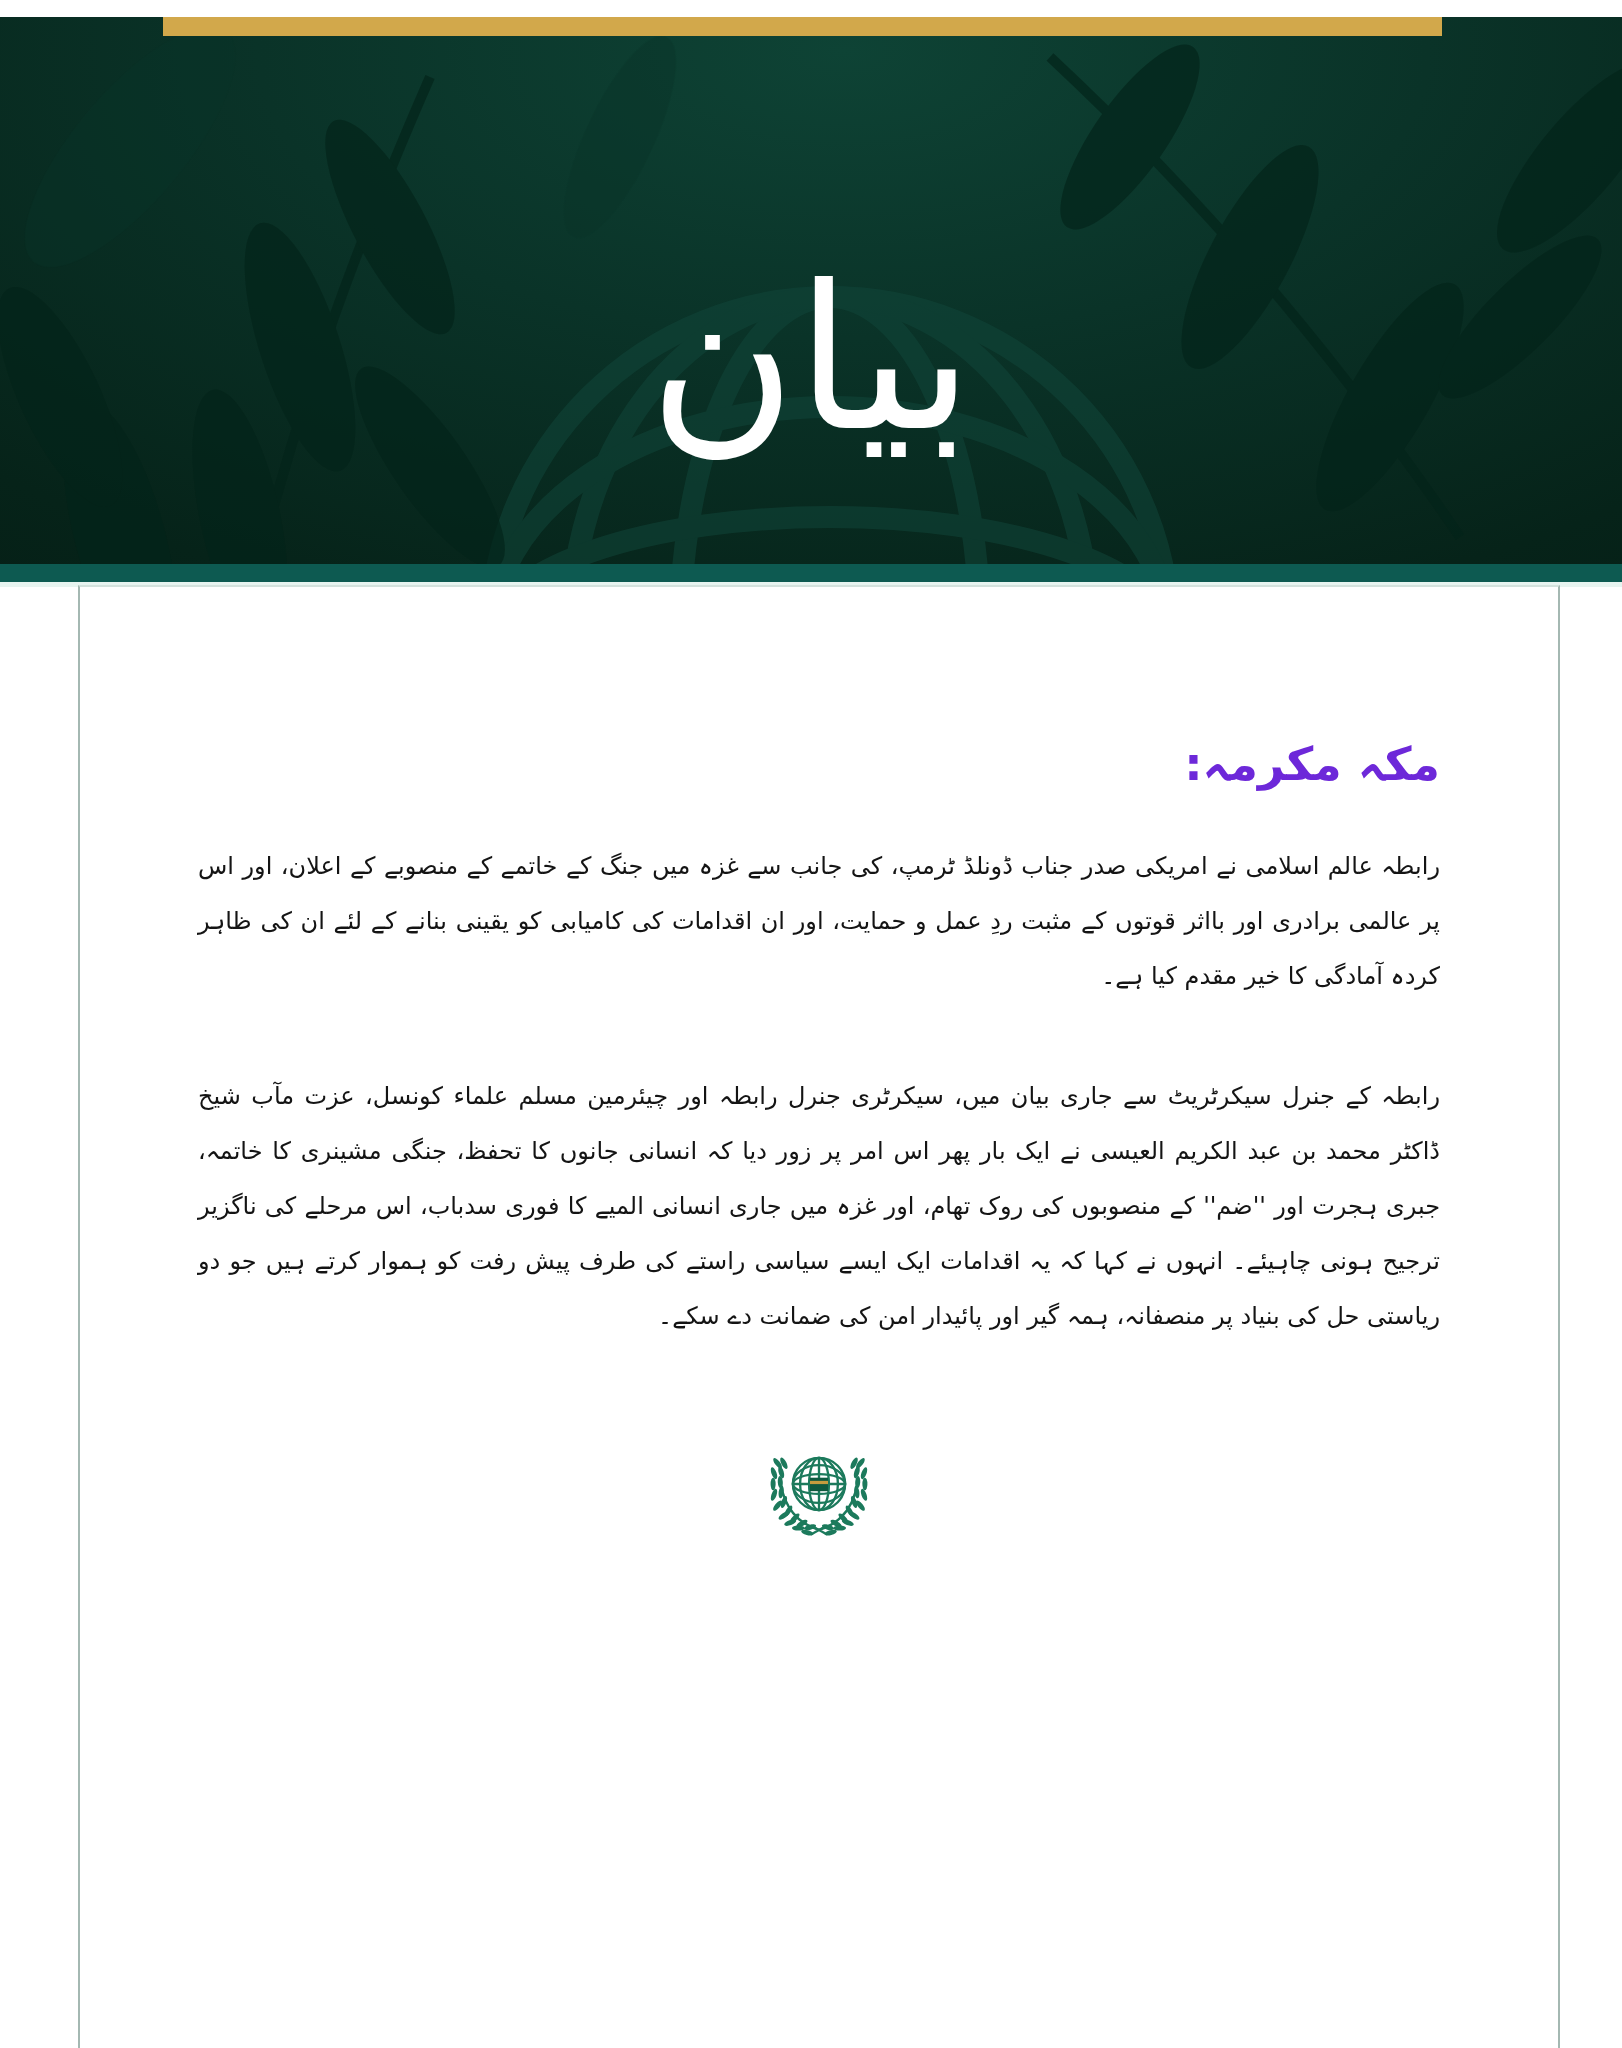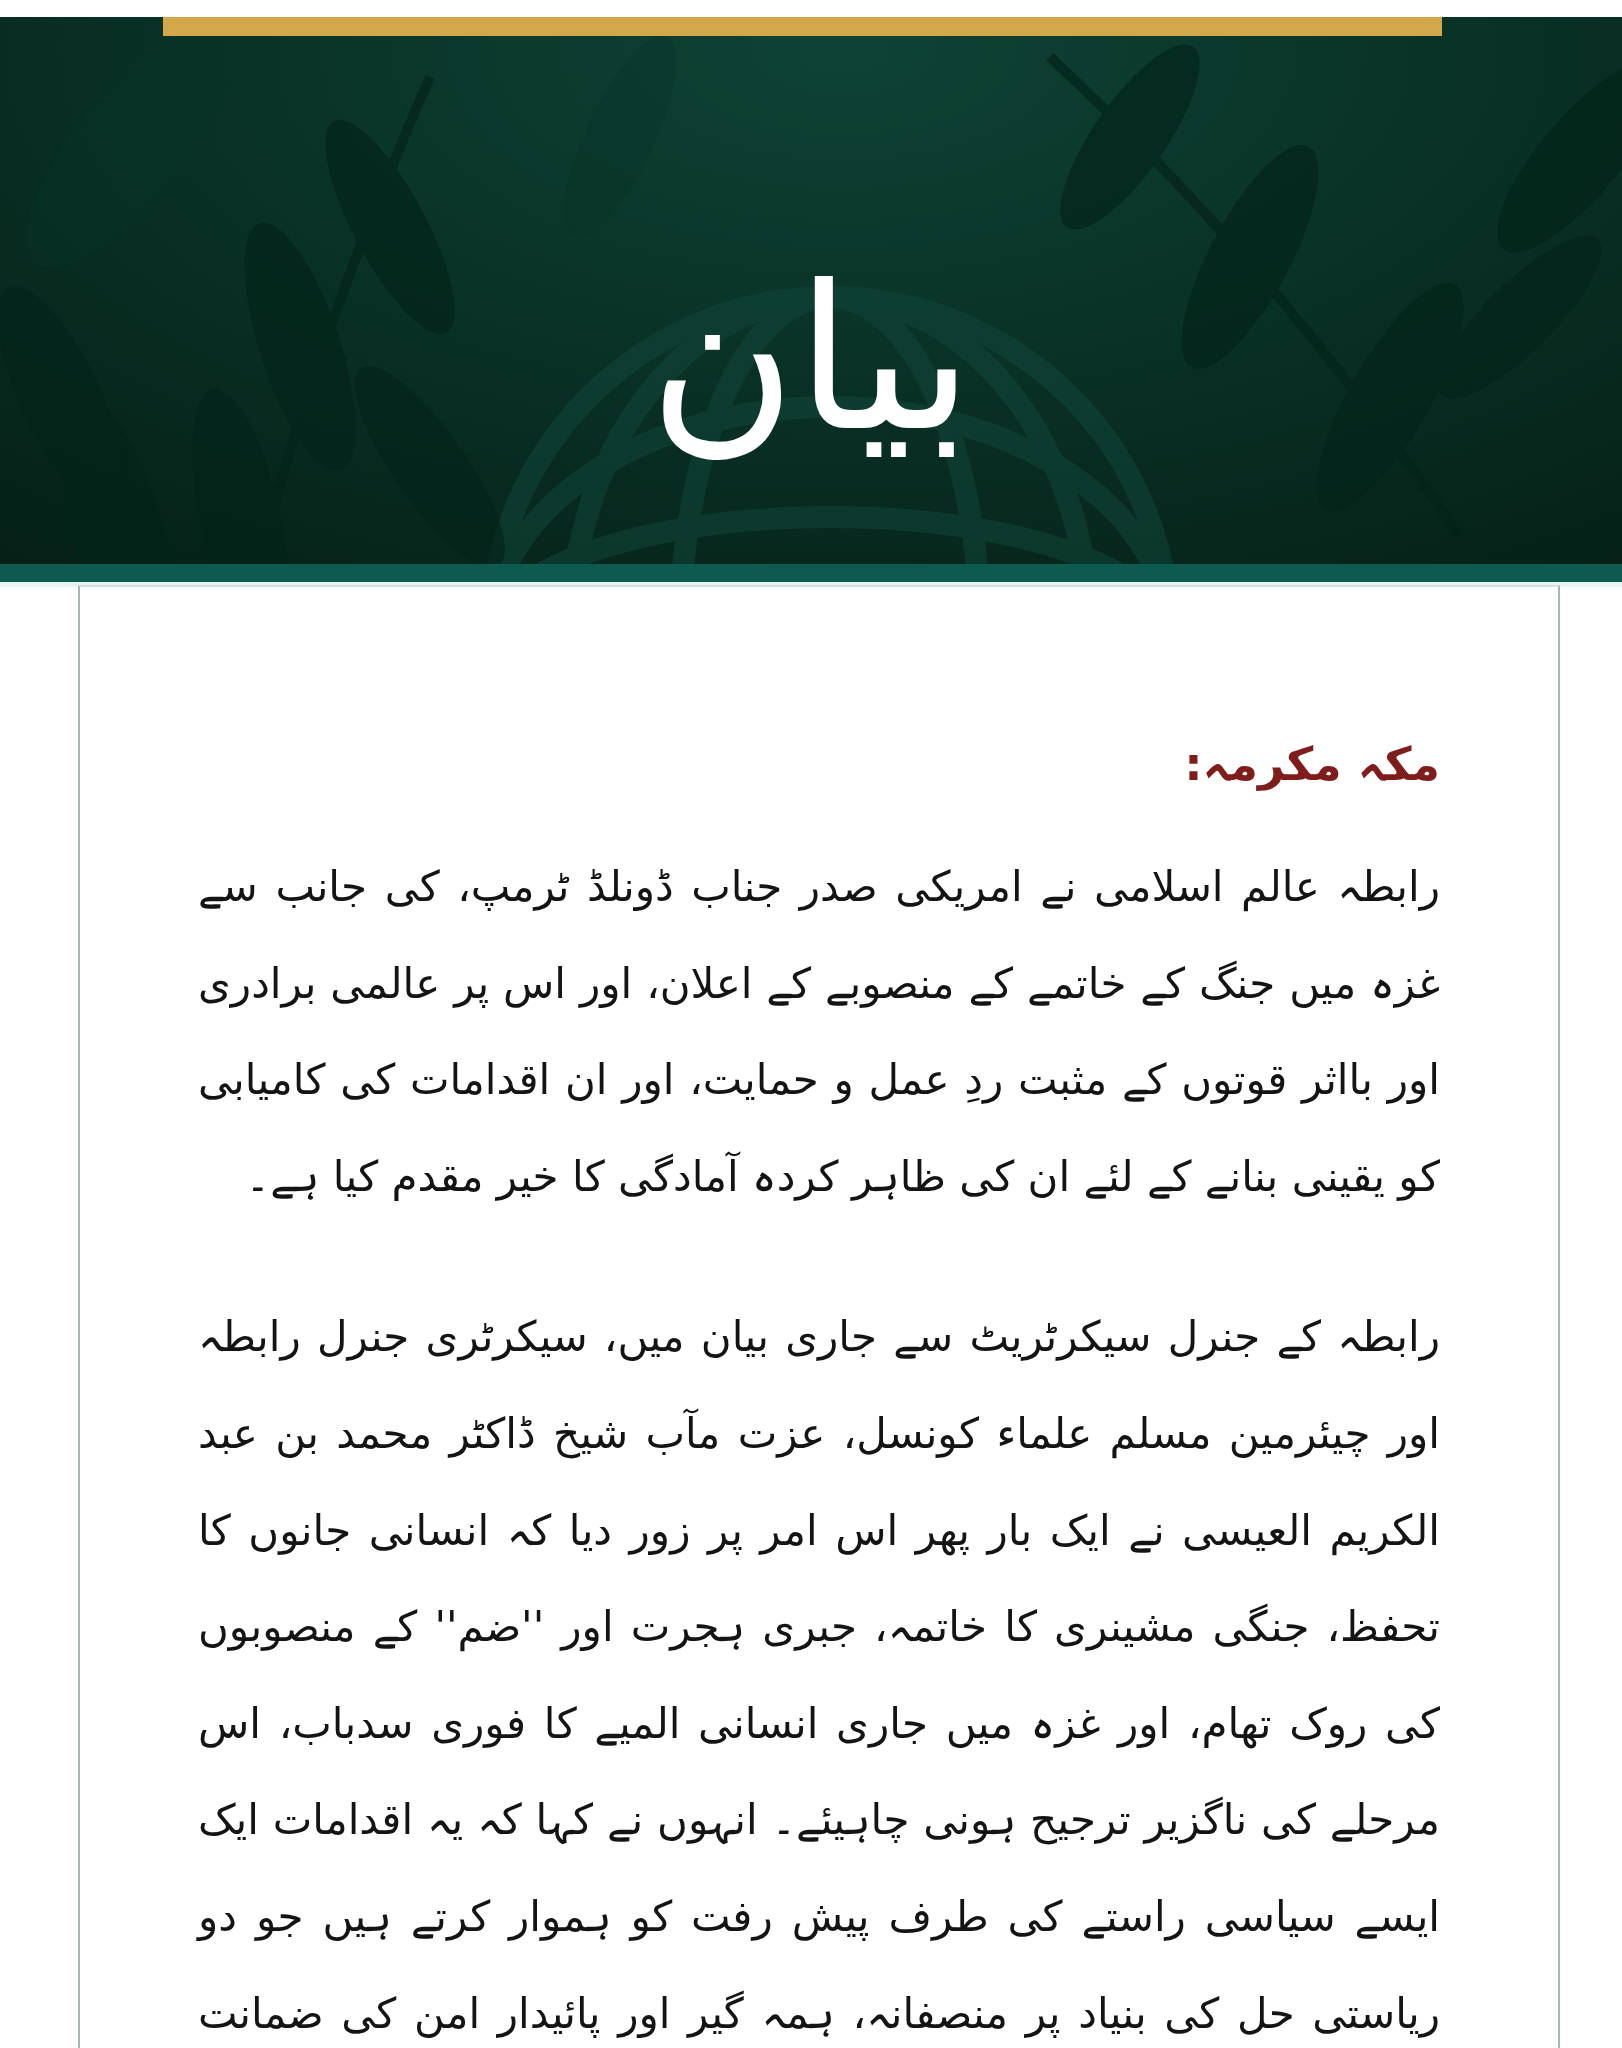--- a/index.html
+++ b/index.html
@@ -39,26 +39,26 @@
     box-sizing:border-box;
     background:#ffffff;
     border-left:2px solid #a4b8b2;
     border-right:2px solid #a4b8b2;
     border-top:2px solid #d3e2dd;
     direction:rtl;
     padding:0 118px;
   }
   .location{
     margin:150px 0 48px 0;
-    font-size:46px;font-weight:700;color:#7f1d1d;
+    font-size:46px;font-weight:700;color:#6d28d9;
     text-align:right;
   }
   .para{
     margin:0 0 64px 0;
-    font-size:42px;line-height:2.3;color:#141414;
+    font-size:24px;line-height:2.3;color:#141414;
     text-align:justify;
   }
   
   .logo-row{
     direction:ltr;
     margin-top:92px;
     display:flex;justify-content:center;align-items:center;gap:26px;
   }
   .emblem{display:block;}
 </style>

